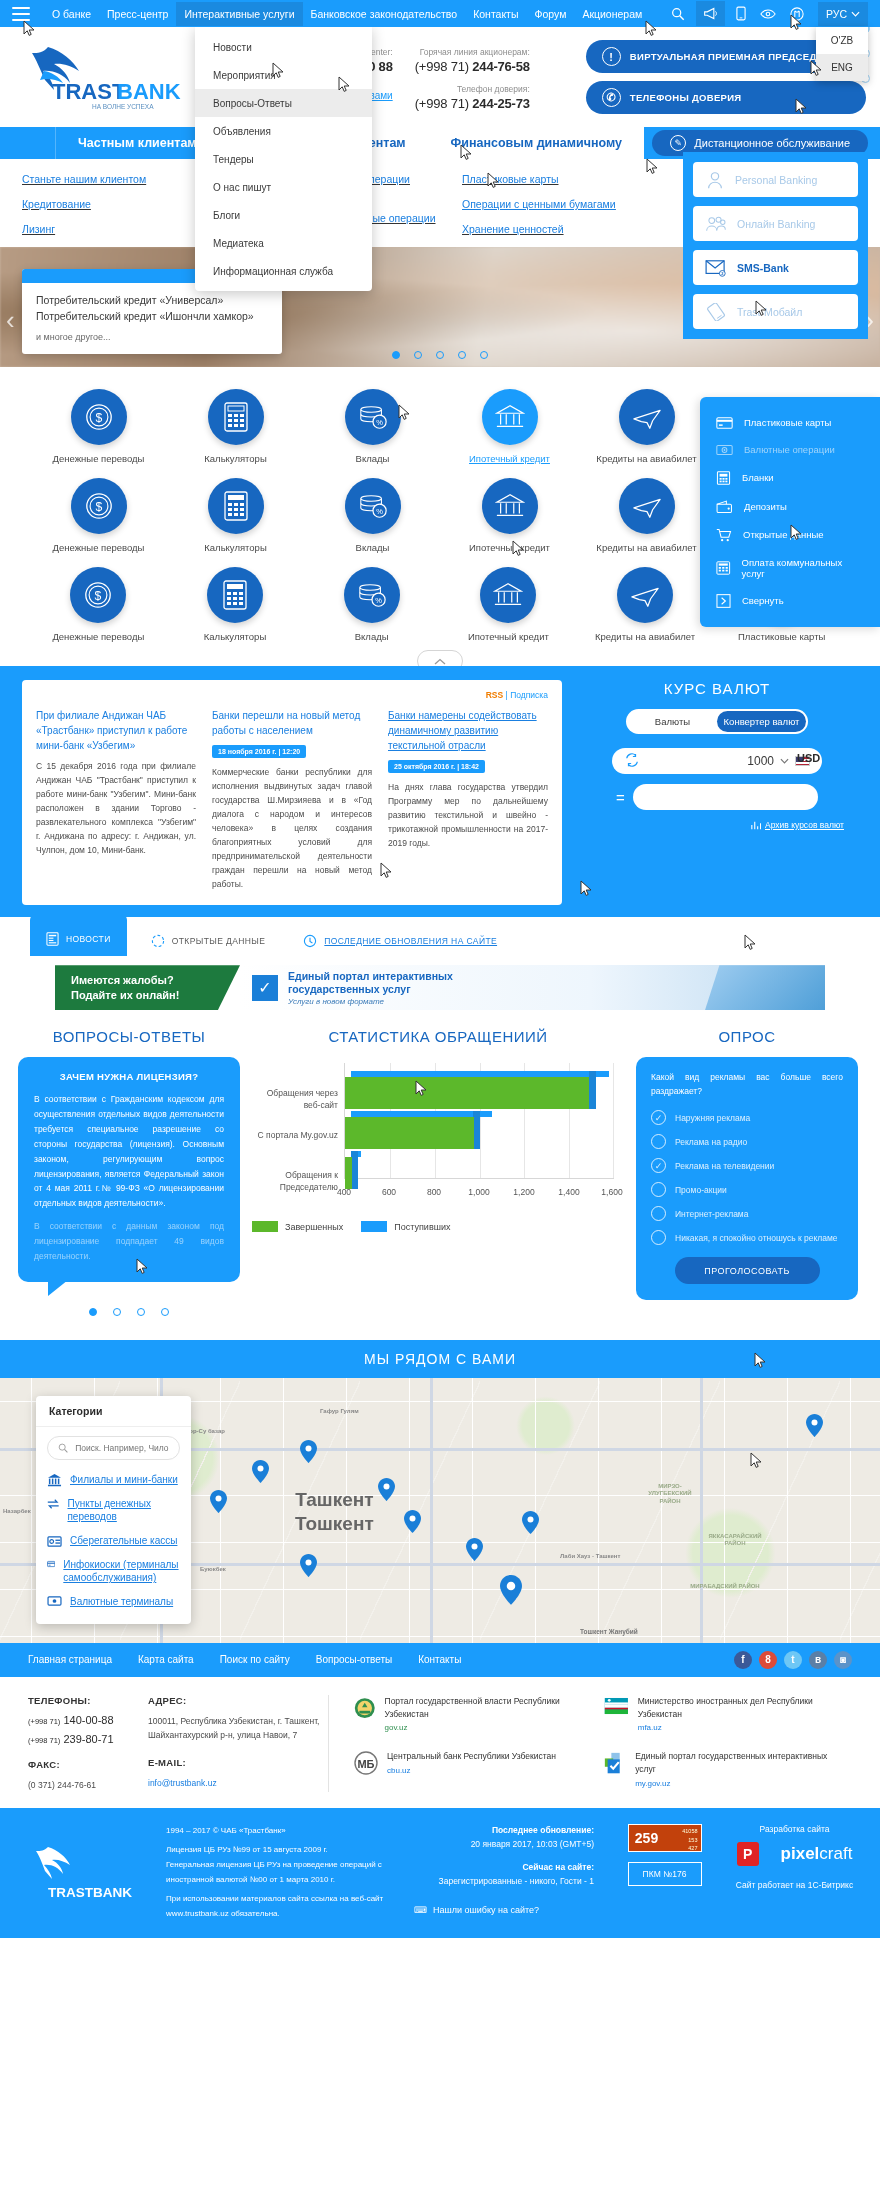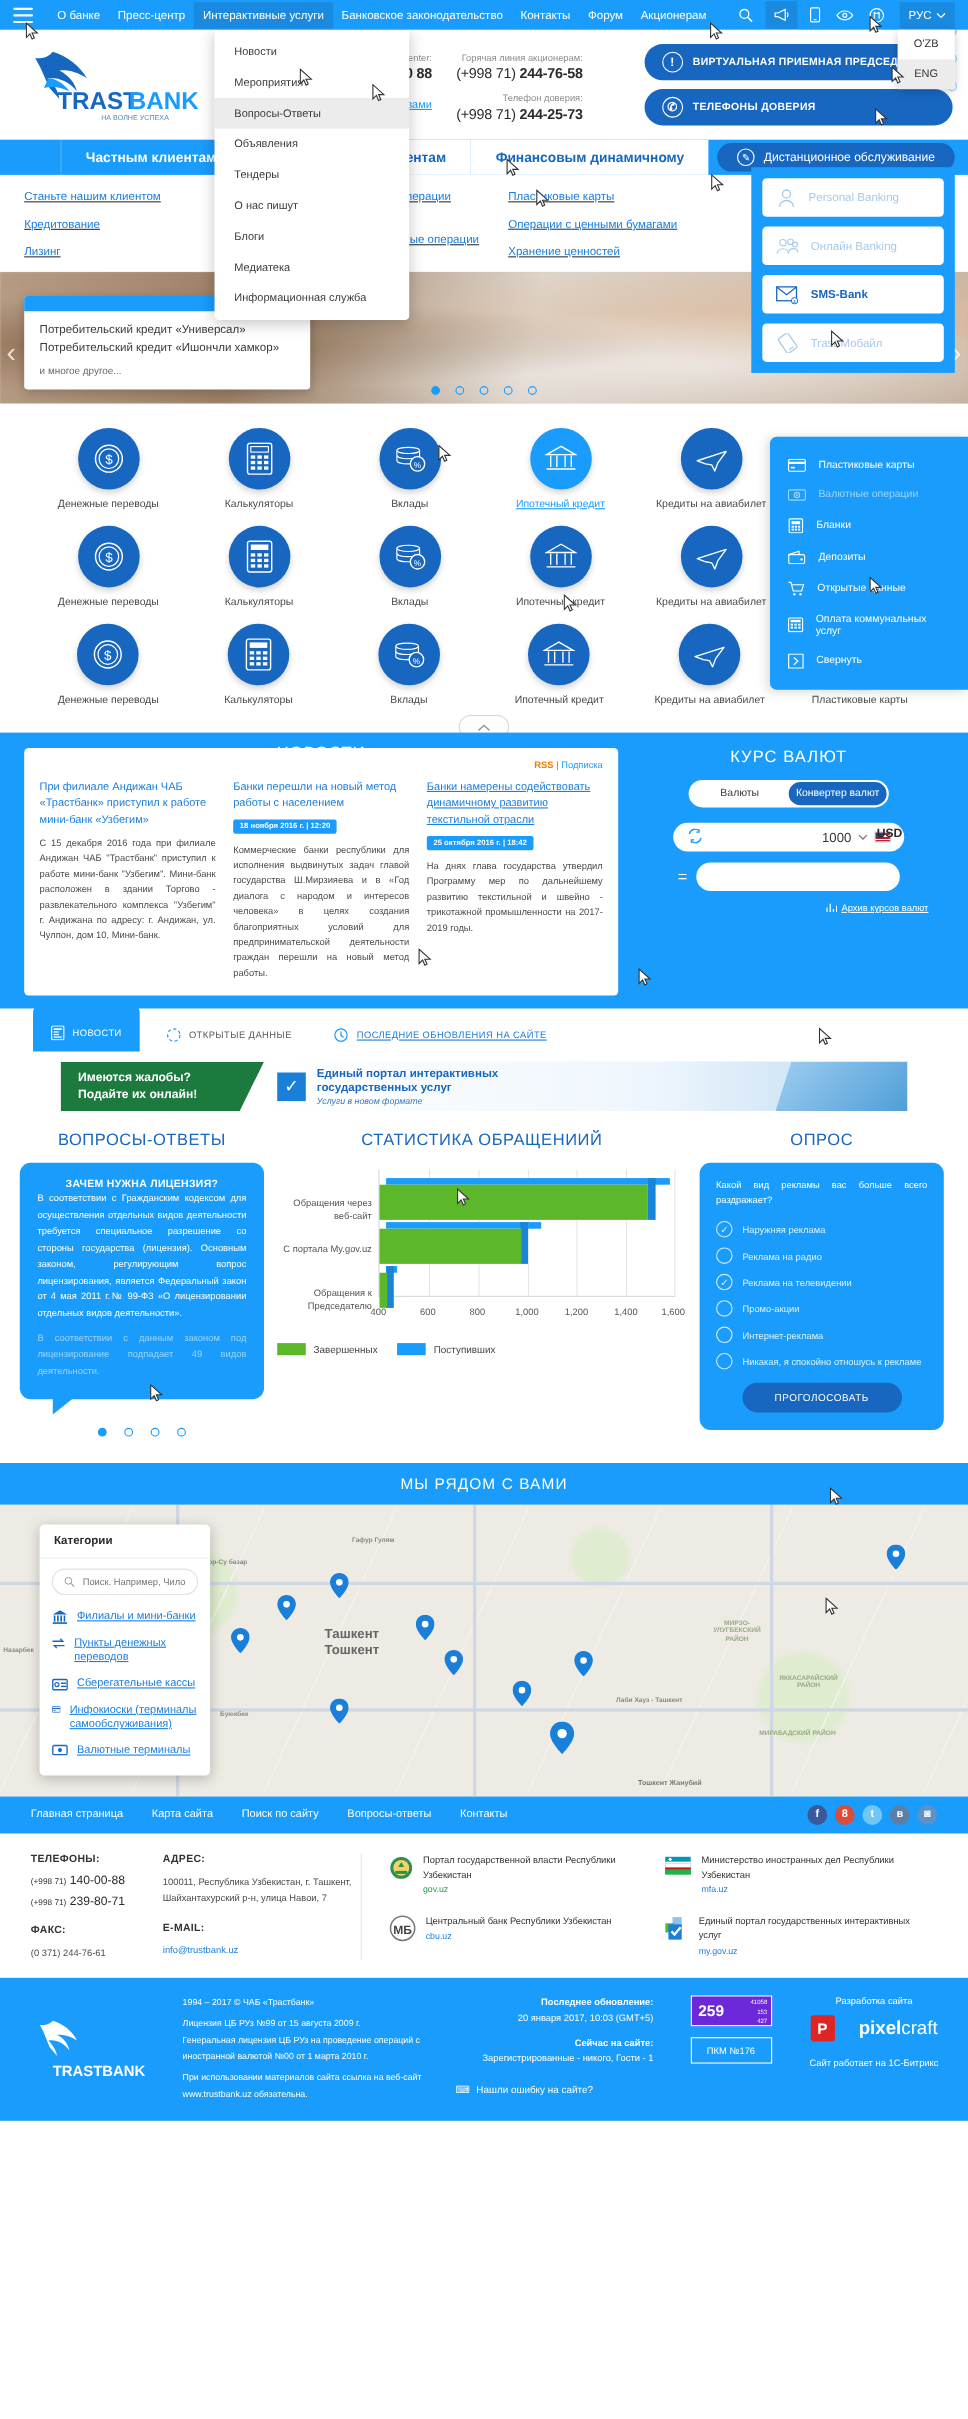--- a/index.html
+++ b/index.html
@@ -146,21 +146,21 @@
   .ban2 .tx1 { font-size:10.5px; color:#1767c0; font-weight:bold; line-height:1.3;}
   .ban2 .tx2 { font-size:8px; color:#3a7ab8; font-style:italic;}
   .ban2 .cube { position:absolute; right:0; top:0; bottom:0; width:120px; background:linear-gradient(135deg,#9fcdf0,#4f9fd8); clip-path:polygon(12% 0,100% 0,100% 100%,0 100%);}
 
   
   .trio { display:flex; padding:0 18px 24px; gap:12px; background:#fff;}
   .trio .colh { text-align:center; color:#1767c0; font-size:15px; letter-spacing:.5px; margin-bottom:12px;}
   .faqcol { width:222px;}
   .bubble { background:#1a9cfc; border-radius:10px; padding:14px 16px 18px; color:#fff; position:relative;}
   .bubble::after { content:""; position:absolute; left:30px; bottom:-14px; border-left:0 solid transparent; border-right:20px solid transparent; border-top:16px solid #1a9cfc;}
-  .bubble h5 { font-size:9.5px; text-align:center; letter-spacing:.3px;}
+  .bubble h5 { font-size:9.5px; text-align:center; margin-bottom:10px; letter-spacing:.3px;}
   .bubble p { font-size:8.5px; line-height:1.75; text-align:justify;}
   .bubble p.fade { color:rgba(255,255,255,.55);}
   .faqdots { display:flex; gap:16px; justify-content:center; margin-top:26px;}
   .faqdots i { width:8px;height:8px;border-radius:50%;border:1.3px solid #1a9cfc; display:block; cursor:pointer;}
   .faqdots i.on{background:#1a9cfc;}
 
   .statcol { width:372px;}
   .chart { position:relative; height:160px; }
   .chart .plot { position:absolute; left:92px; right:10px; top:6px; bottom:38px; border-left:1px solid #d7d7d7; border-bottom:1px solid #d7d7d7;}
   .gl { position:absolute; top:0; bottom:0; width:1px; background:#e6e6e6;}
@@ -228,21 +228,21 @@
   .scrolldots i.on{background:#9cd2f7;}
 
   .fbottom { background:#1a9cfc; padding:16px 26px; display:flex; gap:18px; color:#fff; min-height:120px;}
   .fb-logo { width:122px; display:flex; align-items:center;}
   .fb-txt { width:230px; font-size:8px; line-height:1.85;}
   .fb-txt .t1 { margin-bottom:4px;}
   .fb-upd { width:180px; font-size:8.5px; line-height:1.6;text-align:right;}
   .fb-upd b { display:block;}
   .fb-upd .err { display:flex; align-items:center; gap:6px; margin-top:14px; font-size:9px;}
   .counters { width:105px; display:flex; flex-direction:column; gap:10px; align-items:center;}
-  .cnt1 { width:74px;height:28px;background:#6d28d9;border:1px solid #fff; display:flex; color:#fff;}
+  .cnt1 { width:74px;height:28px;background:#c2410c;border:1px solid #fff; display:flex; color:#fff;}
   .cnt1 .n { width:36px; font-size:14px; display:flex; align-items:center; justify-content:center; font-weight:bold;}
   .cnt1 .s { flex:1; font-size:5.5px; line-height:1.55; color:#ffd; padding-top:2px; text-align:right; padding-right:3px;}
   .cnt2 { width:74px;height:24px;border:1px solid #fff; display:flex;align-items:center;justify-content:center; font-size:8.5px;}
   .fb-dev { flex:1; text-align:center; font-size:8.5px;}
   .pixel { display:flex; align-items:center; gap:6px; justify-content:center; margin:8px 0 14px;}
   .pixel .sq { width:22px;height:24px;background:#e02424;color:#fff;display:flex;align-items:center;justify-content:center;font-weight:bold;font-size:14px;border-radius:3px;}
   .pixel .pw { font-size:17px; color:#fff;}
   .pixel .pw b{font-weight:bold;margin-left:16px;}
 
   
@@ -966,21 +966,21 @@
 
   <div class="mapband">МЫ РЯДОМ С ВАМИ</div>
   <div class="maparea">
     <div class="mapbg"></div>
     <div class="mapv" style="left:160px"></div>
     <div class="mapv" style="left:430px"></div>
     <div class="mapv" style="left:700px"></div>
     <div class="maph" style="top:70px"></div>
     <div class="maph" style="top:185px"></div>
 
-    <div class="citylabel" style="left:295px; top:110px; font-size:12px;">
+    <div class="citylabel" style="left:295px; top:110px; font-size:19px;">
       <span>Ташкент</span><br>
       <span>Тошкент</span>
     </div>
     <div class="citylabel" style="left:185px; top:50px; font-size:6px; color:#888;">Чор-Су базар</div>
     <div class="citylabel" style="left:560px; top:175px; font-size:6px; color:#888;">Лаби Хауз - Ташкент</div>
     <div class="citylabel" style="left:200px; top:188px; font-size:6px; color:#888;">Буюкбек</div>
     <div class="citylabel" style="left:320px; top:30px; font-size:6px; color:#888;">Гафур Гулям</div>
     <div class="citylabel" style="left:700px; top:155px; font-size:6px; color:#9a8; width:70px;">ЯККАСАРАЙСКИЙ РАЙОН</div>
     <div class="citylabel" style="left:640px; top:105px; font-size:6px; color:#9a8; width:60px;">МИРЗО-УЛУГБЕКСКИЙ РАЙОН</div>
     <div class="citylabel" style="left:690px; top:205px; font-size:6px; color:#9a8; width:70px;">МИРАБАДСКИЙ РАЙОН</div>

